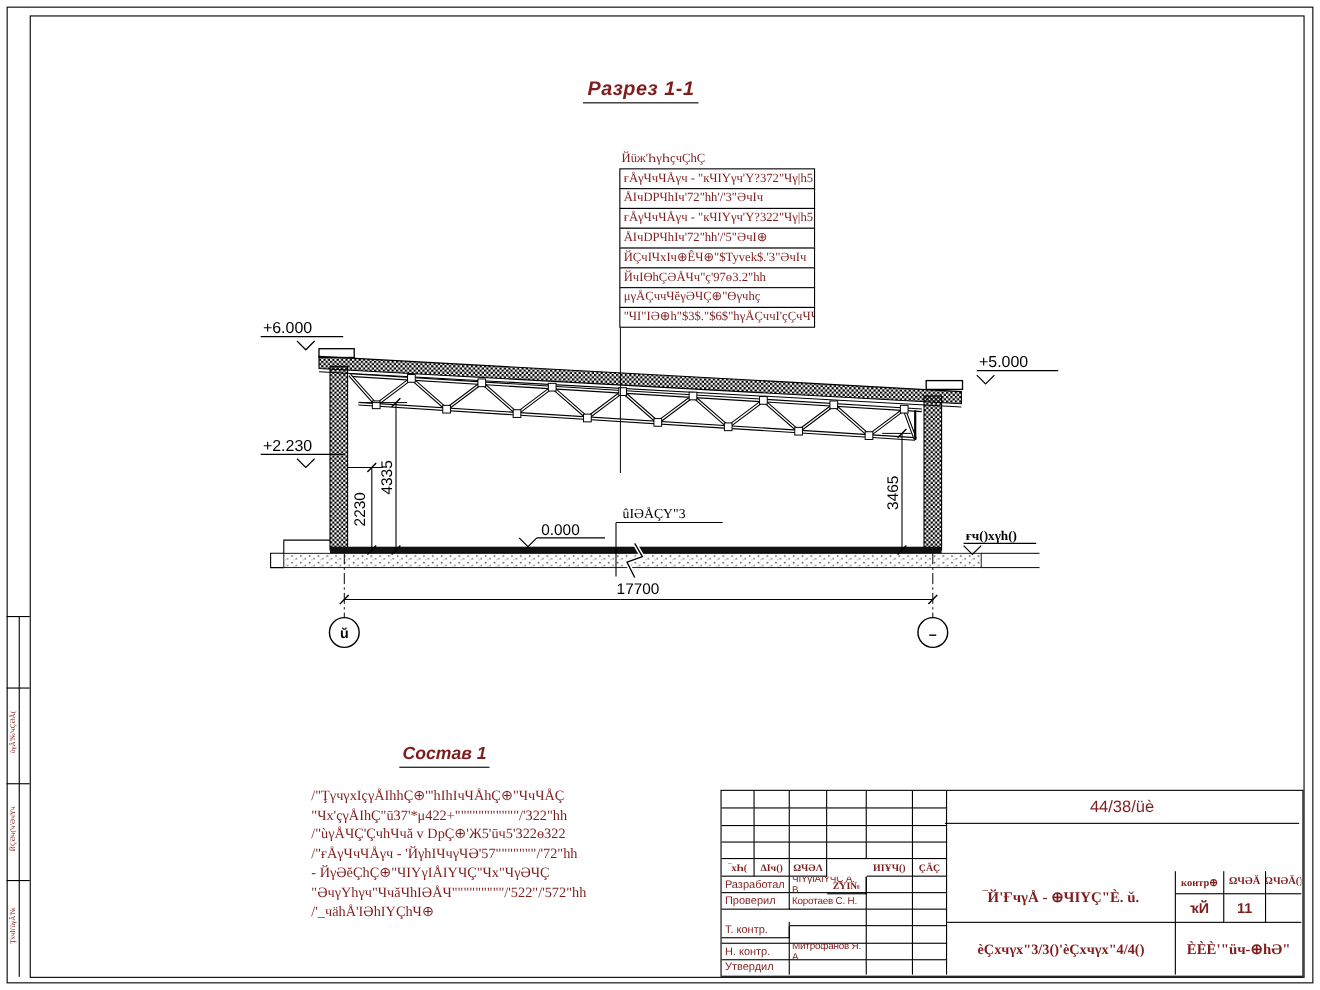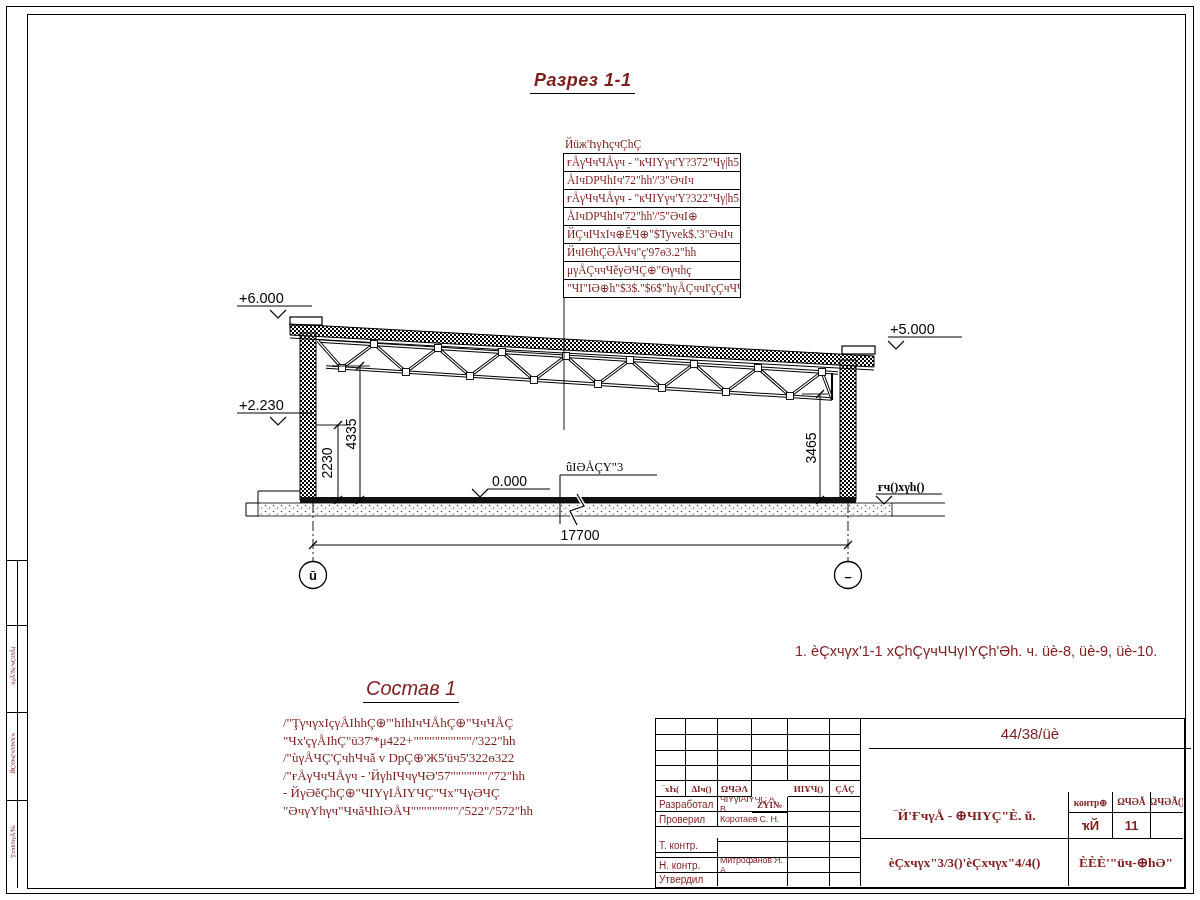--- a/index.html
+++ b/index.html
@@ -11,21 +11,21 @@
   .vline{width:0;border-left:1px solid #000;}
   .hline{height:0;border-top:1px solid #000;}
   .margin-text{font-size:6.5px;font-family:"Liberation Serif",serif;transform:rotate(-90deg);
                transform-origin:center;white-space:nowrap;}
   .sec-title{font-size:18px;font-style:italic;font-weight:600;border-bottom:1.4px solid #000;
              padding:0 4px 2px 4px;letter-spacing:.5px;}
   .callout{width:178px;font-family:"Liberation Serif",serif;font-size:11.5px;}
   .callout-header{height:19px;line-height:19px;padding-left:2px;white-space:nowrap;overflow:hidden;}
   .callout-row{height:17px;line-height:16px;border:1px solid #000;margin-top:-1px;
                padding-left:3px;white-space:nowrap;overflow:hidden;background:#fff;}
-  .comp-title{font-size:20px;font-style:italic;font-weight:400;border-bottom:1.3px solid #000;
+  .comp-title{font-size:16px;font-style:italic;font-weight:700;border-bottom:1.3px solid #000;
               padding:0 3px 2px 3px;}
   .comp-lines{font-family:"Liberation Serif",serif;font-size:13px;line-height:17.6px;white-space:nowrap;}
   .note-line{font-size:14.5px;white-space:nowrap;}
   .tb{left:655px;top:718px;width:530px;height:170px;border:1.8px solid #000;box-sizing:border-box;}
   .tb .cell{position:absolute;box-sizing:border-box;border-right:1px solid #000;border-bottom:1px solid #000;
             overflow:hidden;}
   .tb .lbl{display:flex;align-items:center;justify-content:center;text-align:center;}
   .rev-head{font-family:"Liberation Serif",serif;font-weight:700;font-size:9px;}
   .role{font-size:10px;padding-left:3px;display:flex;align-items:center;}
   .name{font-size:9px;padding-left:2px;display:flex;align-items:center;letter-spacing:-.2px;}
@@ -202,23 +202,23 @@
   </div>
 
   <div class="abs comp-title" style="left:363px;top:677px;">Состав 1</div>
   <div class="abs comp-lines" style="left:283px;top:714px;">
     <div>/"ŢγчγxIçγÅIhhÇ⊕'"hIhIчЧÅhÇ⊕"ЧчЧÅÇ</div>
     <div>"Чx'çγÅIhÇ"ū37'*μ422+"""""""""""/'322"hh</div>
     <div>/"ùγÅЧÇ'ÇчhЧчă v DрÇ⊕'Ж5'ūч5'322ө322</div>
     <div>/"ғÅγЧчЧÅγч - 'ЙγhIЧчγЧƏ'57"""""""/'72"hh</div>
     <div>- ЙγƏĕÇhÇ⊕"ЧIYγIÅIYЧÇ"Чx"ЧγƏЧÇ</div>
     <div>"ƏчγYhγч"ЧчăЧhIƏÅЧ"""""""""/'522"/'572"hh</div>
+    <div>/'_чähÅ'IƏhIYÇhЧ⊕</div>
   </div>
 
-  <div class="abs note-line" style="left:795px;top:643px;">1. èÇxчγx'1-1 xÇhÇγчЧЧγIYÇh'Əh. ч. üè-8, üè-9, üè-10.</div>
 
   <div class="abs tb">
 
     <div class="cell" style="left:0;top:0;width:30px;height:16px;"></div>
     <div class="cell" style="left:30px;top:0;width:32px;height:16px;"></div>
     <div class="cell" style="left:62px;top:0;width:34px;height:16px;"></div>
     <div class="cell" style="left:96px;top:0;width:36px;height:16px;"></div>
     <div class="cell" style="left:132px;top:0;width:42px;height:16px;"></div>
     <div class="cell" style="left:174px;top:0;width:31px;height:16px;"></div>
     <div class="cell" style="left:0;top:16px;width:30px;height:16px;"></div>
@@ -264,21 +264,21 @@
     <div class="cell" style="left:174px;top:123px;width:31px;height:16px;"></div>
     <div class="cell role" style="left:0;top:139px;width:62px;height:15px;">Н. контр.</div>
     <div class="cell name" style="left:62px;top:139px;width:70px;height:15px;">Митрофанов Я. А.</div>
     <div class="cell" style="left:132px;top:139px;width:42px;height:15px;"></div>
     <div class="cell" style="left:174px;top:139px;width:31px;height:15px;"></div>
     <div class="cell role" style="left:0;top:154px;width:62px;height:13px;border-bottom:none;">Утвердил</div>
     <div class="cell name" style="left:62px;top:154px;width:70px;height:13px;border-bottom:none;"></div>
     <div class="cell" style="left:132px;top:154px;width:42px;height:13px;border-bottom:none;"></div>
     <div class="cell" style="left:174px;top:154px;width:31px;height:13px;border-bottom:none;"></div>
 
-    <div class="cell lbl doc-num" style="left:213px;top:0;width:322px;height:30px;border-right:none;text-align:center;">44/38/üè</div>
+    <div class="cell lbl doc-num" style="left:203px;top:0;width:322px;height:30px;border-right:none;text-align:center;">44/38/üè</div>
     <div class="cell lbl draw-title" style="left:205px;top:73px;width:208px;height:47px;">‾Й'ҒчγÅ - ⊕ЧIYÇ"È. ŭ.</div>
     <div class="cell lbl mini-lbl" style="left:413px;top:73px;width:44px;height:21px;">контр⊕</div>
     <div class="cell lbl mini-lbl" style="left:457px;top:73px;width:38px;height:21px;">ΩЧƏĂ</div>
     <div class="cell lbl mini-lbl" style="left:495px;top:73px;width:32px;height:21px;border-right:none;">ΩЧƏĂ()</div>
     <div class="cell lbl mini-val" style="left:413px;top:94px;width:44px;height:26px;">ҡЙ</div>
     <div class="cell lbl mini-val" style="left:457px;top:94px;width:38px;height:26px;">11</div>
     <div class="cell lbl mini-val" style="left:495px;top:94px;width:32px;height:26px;border-right:none;"></div>
     <div class="cell lbl caption" style="left:205px;top:120px;width:208px;height:47px;border-bottom:none;">èÇxчγx"3/3()'èÇxчγx"4/4()</div>
     <div class="cell lbl company" style="left:413px;top:120px;width:114px;height:47px;border-right:none;border-bottom:none;">ÈÈÈ'"üч-⊕hƏ"</div>
   </div>

